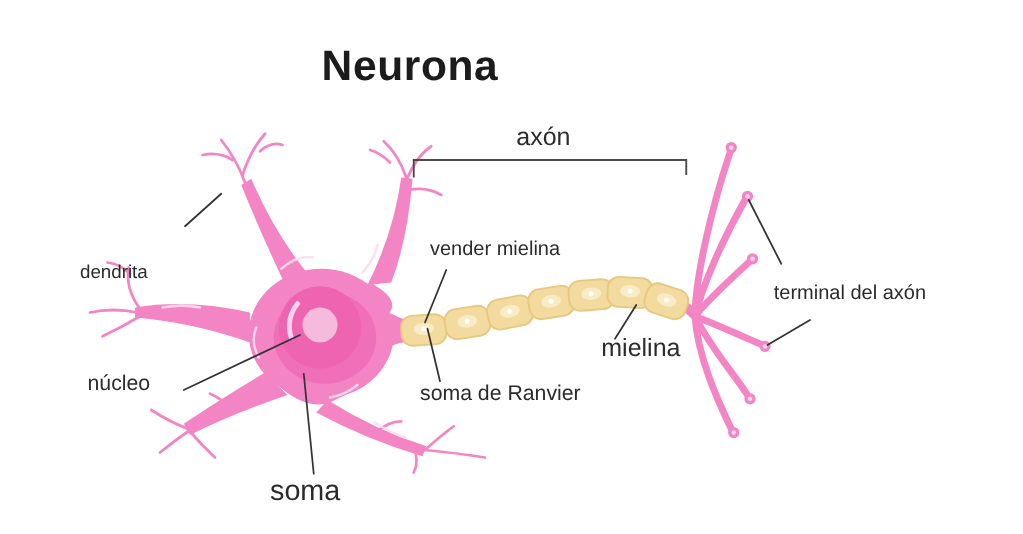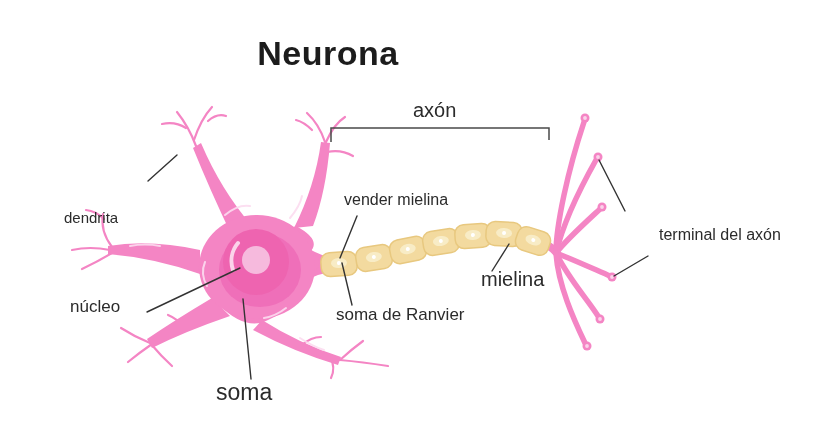--- a/index.html
+++ b/index.html
@@ -13,21 +13,21 @@
     position:absolute;left:0;top:34px;width:656px;text-align:center;
     font-size:34px;font-weight:600;letter-spacing:.5px;color:#1c1c1c;
   }
   .lbl-axon{left:413px;top:99px;font-size:20px;}
   .lbl-dendrita{left:64px;top:166px;font-size:15px;margin-top:44px;}
   .lbl-schwann{left:344px;top:191px;font-size:16px;}
   .lbl-mielina{left:457px;top:268px;font-size:20px;margin-left:24px;}
   .lbl-nodo{left:336px;top:306px;font-size:17px;}
   .lbl-nucleo{left:70px;top:298px;font-size:17px;}
   .lbl-soma{left:216px;top:380px;font-size:23px;text-align:right;}
-  .lbl-terminal{left:619px;top:226px;font-size:16px;margin-left:40px;}
+  .lbl-terminal{left:619px;top:226px;font-size:16px;}
 </style>
 </head>
 <body>
 
 <div class="stage">
 
   <svg width="818" height="427" viewBox="0 0 818 427">
 
     <g fill="none" stroke="#f485c4" stroke-width="2.2" stroke-linecap="round">
 

